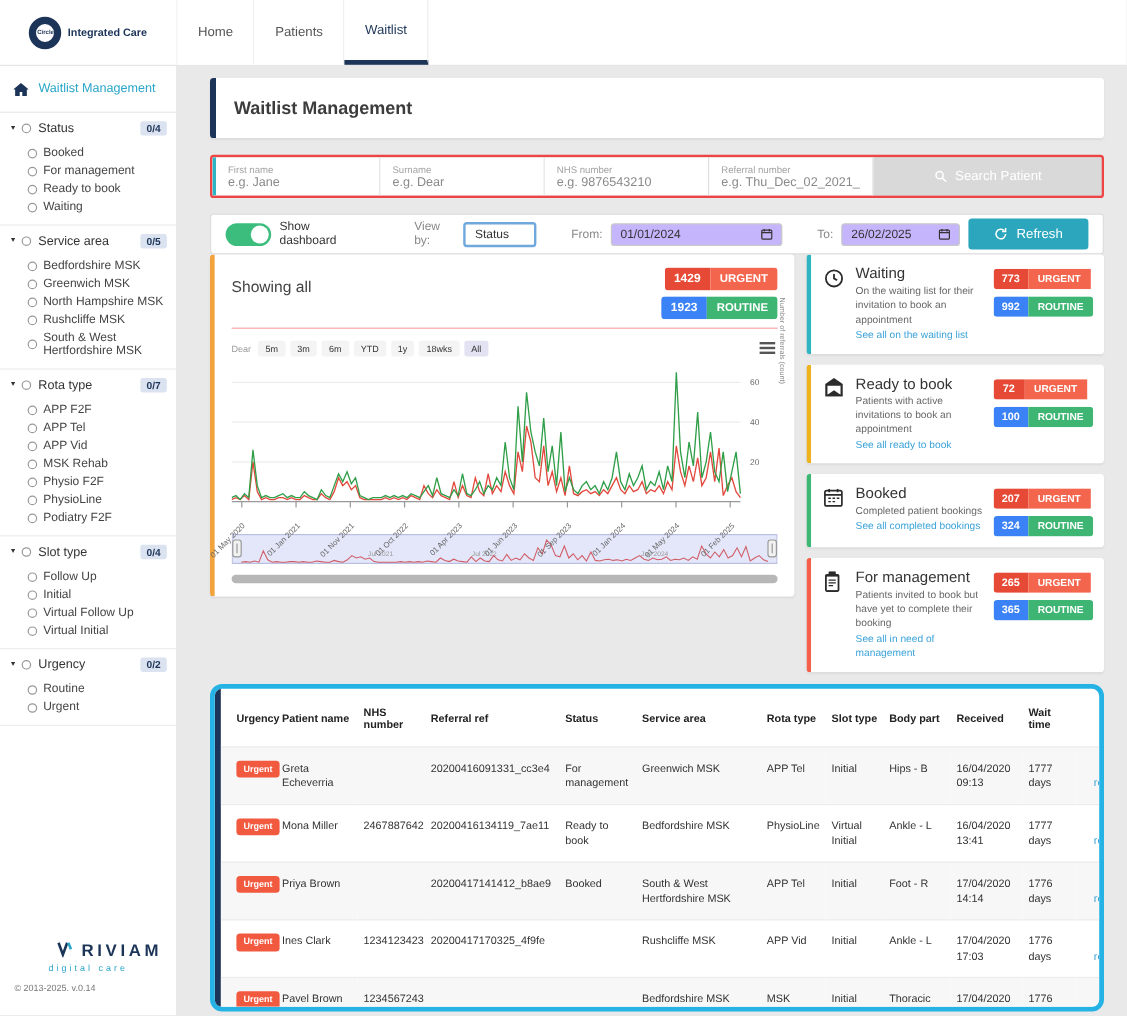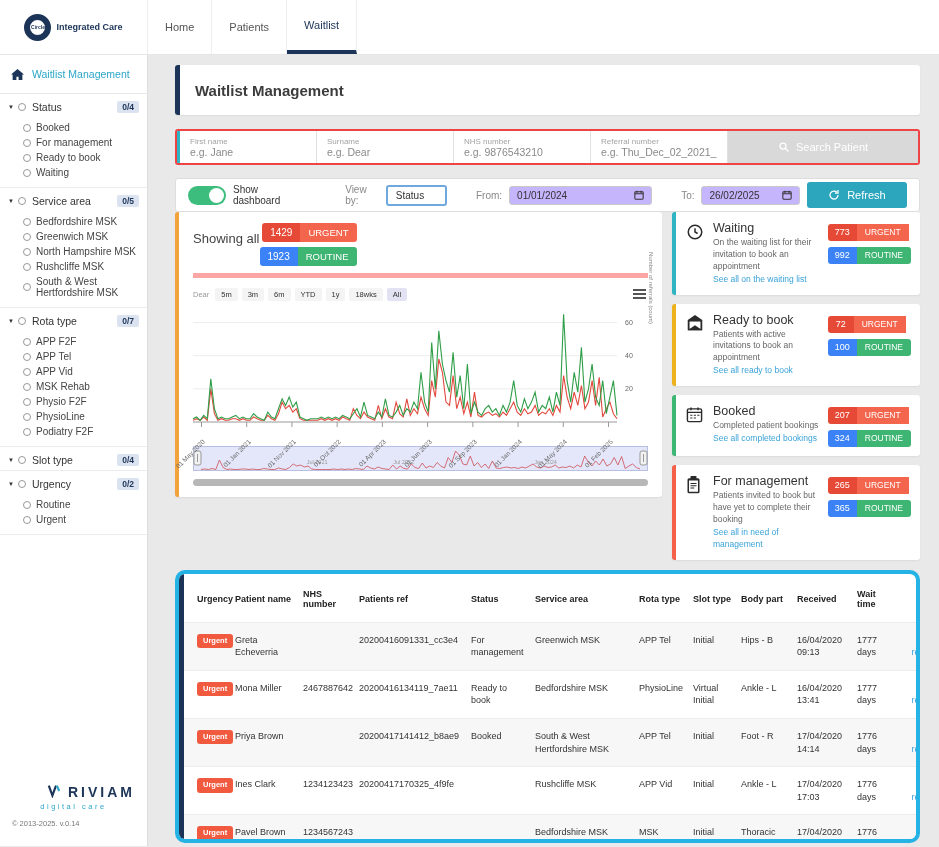--- a/index.html
+++ b/index.html
@@ -49,23 +49,23 @@
   .toggle-label{font-size:10px;color:#333;margin-right:38px}
   .viewby-box{border:2px solid #6fa8dc;border-radius:3px;padding:3px 8px;font-size:10px;color:#333;width:66px;background:#fff;cursor:pointer}
   .group-gap{margin-left:22px}
   .date-box{border:1px solid #c9c9c9;border-radius:3px;padding:3px 7px;display:flex;align-items:center;justify-content:space-between;font-size:10px;color:#333;background:#c4b5fd;cursor:pointer}
   .date-from{width:158px}
   .date-to{width:108px}
   .refresh-btn{margin-left:auto;background:#2ba6bd;color:#fff;border:none;border-radius:3px;width:112px;height:26px;font-size:11px;display:flex;align-items:center;justify-content:center;gap:7px;cursor:pointer}
   
   .dash-row{display:flex;gap:10px;margin-bottom:10px}
   .chart-card{flex:1;background:#fff;border-left:4px solid #f2a33c;border-radius:3px;padding:11px 14px;height:285px;display:flex;flex-direction:column;box-shadow:0 1px 2px rgba(0,0,0,.06)}
-  .chart-head{display:flex;border-bottom:5px solid #fca5a5;padding-bottom:7px}
+  .chart-head{display:flex;justify-content:space-between;border-bottom:1px solid #fca5a5;padding-bottom:7px}
   .chart-title{font-size:13px;color:#444;margin-top:8px}
-  .badge{display:inline-flex;border-radius:3px;overflow:hidden;color:#fff;font-weight:normal;height:19px;line-height:19px;cursor:default}
+  .badge{display:inline-flex;border-radius:3px;overflow:hidden;color:#fff;font-weight:bold;height:19px;line-height:19px;cursor:default}
   .badge .b-num{padding:0 8px;font-size:10px}
   .badge .b-label{padding:0 8px;font-size:9.5px}
   .badge.urgent .b-num{background:#e64a36}.badge.urgent .b-label{background:#f4654e}
   .badge.routine .b-num{background:#3b82f6}.badge.routine .b-label{background:#3eb573}
   .chart-badges{display:flex;flex-direction:column;gap:5px;align-items:flex-end}
   .range-row{display:flex;align-items:center;gap:4px;margin:9px 0 5px}
   .range-label{font-size:7.5px;color:#999;margin-right:2px}
   .range-btn{font-size:7.5px;background:#f4f4f4;border:none;border-radius:2px;padding:2px 6px;color:#333;cursor:pointer}
   .range-btn.active{background:#e2e2f2}
   .menu-icon{margin-left:auto;display:flex;flex-direction:column;gap:2px;cursor:pointer;padding:2px}
@@ -219,20 +219,38 @@
               <span>Podiatry F2F</span>
             </div>
           </div>
         </div>
         <div class="filter-section">
           <div class="fs-head">
             <span class="caret">▼</span>
             <span class="radio"></span>
             <span class="fs-label">Slot type</span>
             <span class="fs-count">0/4</span>
+          </div>
+          <div class="fs-items">
+            <div class="fs-item">
+              <span class="radio"></span>
+              <span>Follow Up</span>
+            </div>
+            <div class="fs-item">
+              <span class="radio"></span>
+              <span>Initial</span>
+            </div>
+            <div class="fs-item">
+              <span class="radio"></span>
+              <span>Virtual Follow Up</span>
+            </div>
+            <div class="fs-item">
+              <span class="radio"></span>
+              <span>Virtual Initial</span>
+            </div>
           </div>
         </div>
         <div class="filter-section">
           <div class="fs-head">
             <span class="caret">▼</span>
             <span class="radio"></span>
             <span class="fs-label">Urgency</span>
             <span class="fs-count">0/2</span>
           </div>
           <div class="fs-items">
@@ -509,21 +527,21 @@
               <col style="width: 56px;">
               <col style="width: 60px;">
               <col style="width: 45px;">
               <col style="width: 48px;">
             </colgroup>
           <thead>
               <tr id="thead-row">
                 <th>Urgency</th>
                 <th>Patient name</th>
                 <th>NHS number</th>
-                <th>Patients ref</th>
+                <th>Referral ref</th>
                 <th>Status</th>
                 <th>Service area</th>
                 <th>Rota type</th>
                 <th>Slot type</th>
                 <th>Body part</th>
                 <th>Received</th>
                 <th>Wait time</th>
                 <th></th>
               </tr>
             </thead>

